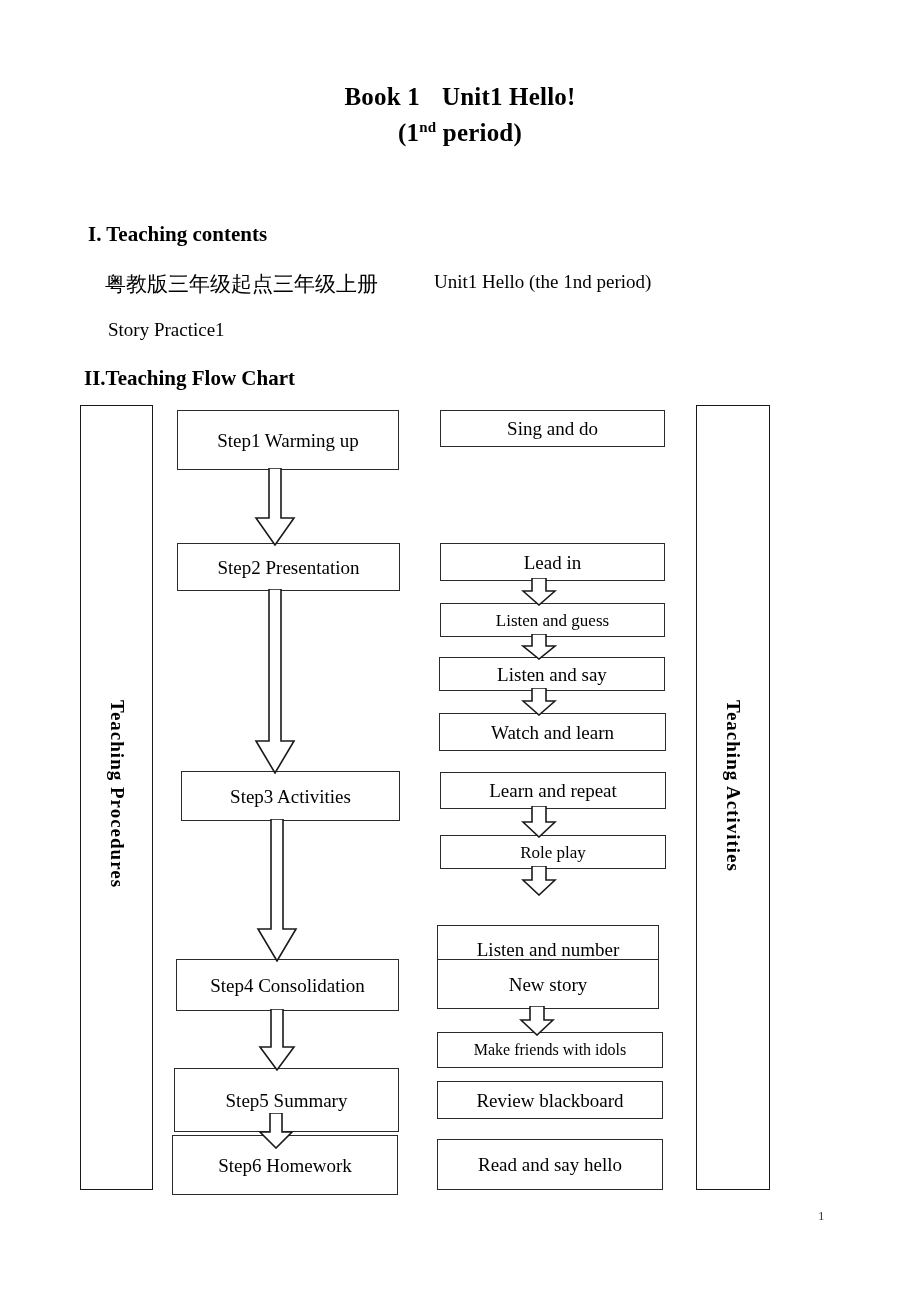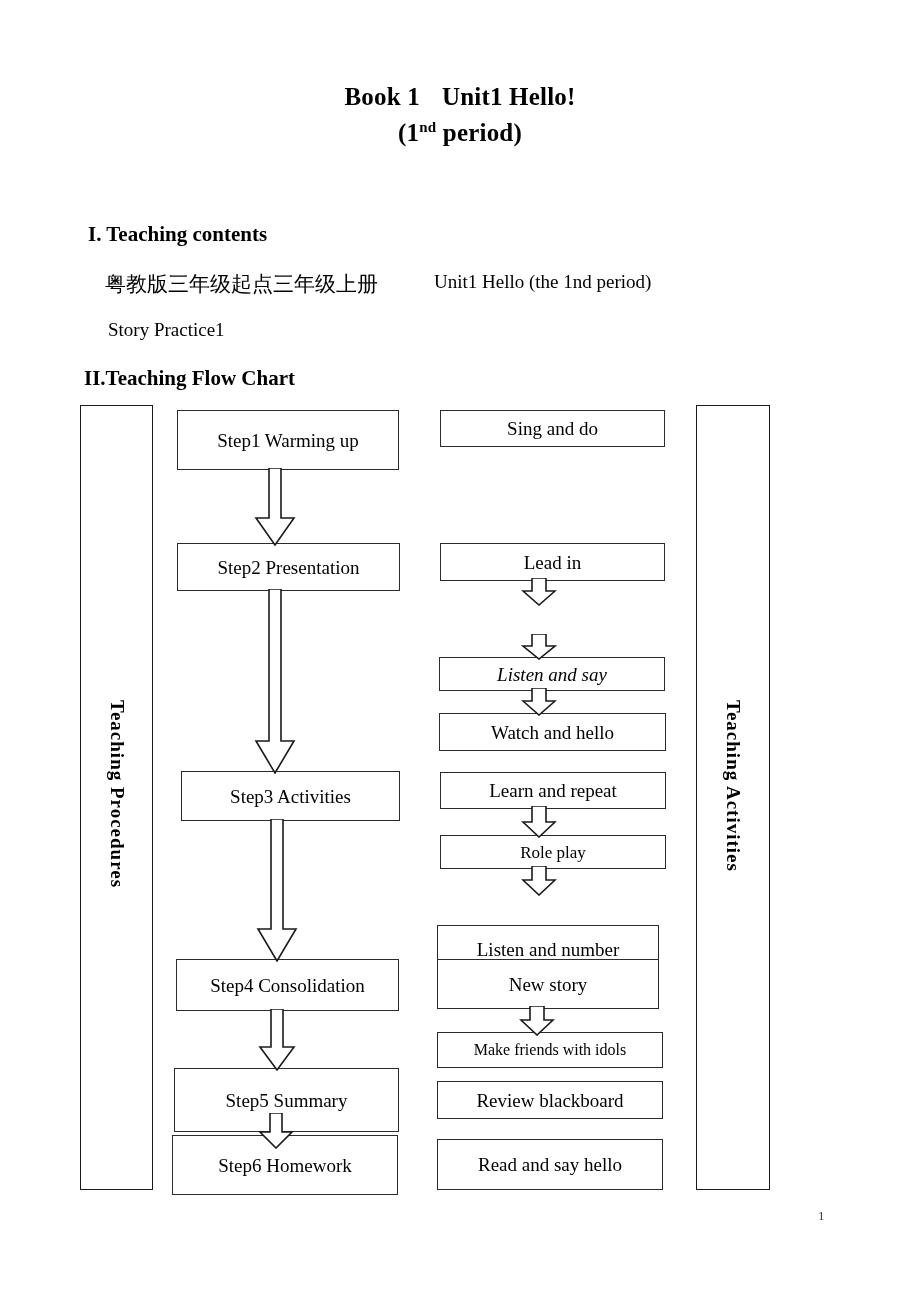--- a/index.html
+++ b/index.html
@@ -110,21 +110,21 @@
   #step2 { left: 177px; top: 543px; width: 223px; height: 48px; }
   #step3 { left: 181px; top: 771px; width: 219px; height: 50px; }
   #step4 { left: 176px; top: 959px; width: 223px; height: 52px; }
   #step5 { left: 174px; top: 1068px; width: 225px; height: 64px; }
   #step6 { left: 172px; top: 1135px; width: 226px; height: 60px; }
 
   
   #act1 { left: 440px; top: 410px; width: 225px; height: 37px; }
   #act2 { left: 440px; top: 543px; width: 225px; height: 38px; }
   #act3 { left: 440px; top: 603px; width: 225px; height: 34px; font-size: 17px; }
-  #act4 { left: 439px; top: 657px; width: 226px; height: 34px; font-style: italic; }
+  #act4 { left: 439px; top: 657px; width: 226px; height: 34px; }
   #act5 { left: 439px; top: 713px; width: 227px; height: 38px; }
   #act6 { left: 440px; top: 772px; width: 226px; height: 37px; }
   #act7 { left: 440px; top: 835px; width: 226px; height: 34px; font-size: 17px; }
   #act8 { left: 437px; top: 893px; width: 222px; height: 48px; margin-top: 32px; }
   #act9 { left: 437px; top: 959px; width: 222px; height: 50px; }
   #act10{ left: 437px; top: 1032px; width: 226px; height: 36px; }
   #act11{ left: 437px; top: 1081px; width: 226px; height: 38px; }
   #act12{ left: 437px; top: 1139px; width: 226px; height: 51px; }
 
   
@@ -185,22 +185,23 @@
 
     <div class="fbox" id="step1">Step1 Warming up</div>
     <div class="fbox" id="step2">Step2 Presentation</div>
     <div class="fbox" id="step3">Step3 Activities</div>
     <div class="fbox" id="step4">Step4 Consolidation</div>
     <div class="fbox" id="step5">Step5 Summary</div>
     <div class="fbox" id="step6">Step6 Homework</div>
 
     <div class="fbox" id="act1">Sing and do</div>
     <div class="fbox" id="act2">Lead in</div>
+    <div class="fbox" id="act3">Listen and guess</div>
     <div class="fbox" id="act4">Listen and say</div>
-    <div class="fbox" id="act5">Watch and hello</div>
+    <div class="fbox" id="act5">Watch and learn</div>
     <div class="fbox" id="act6">Learn and repeat</div>
     <div class="fbox" id="act7">Role play</div>
     <div class="fbox" id="act8">Listen and number</div>
     <div class="fbox" id="act9">New story</div>
     <div class="fbox small" id="act10">Make friends with idols</div>
     <div class="fbox" id="act11">Review blackboard</div>
     <div class="fbox" id="act12">Read and say hello</div>
 
     <div class="arrow" id="arr-1-2">
       <svg viewBox="0 0 42 78" width="42" height="78">

